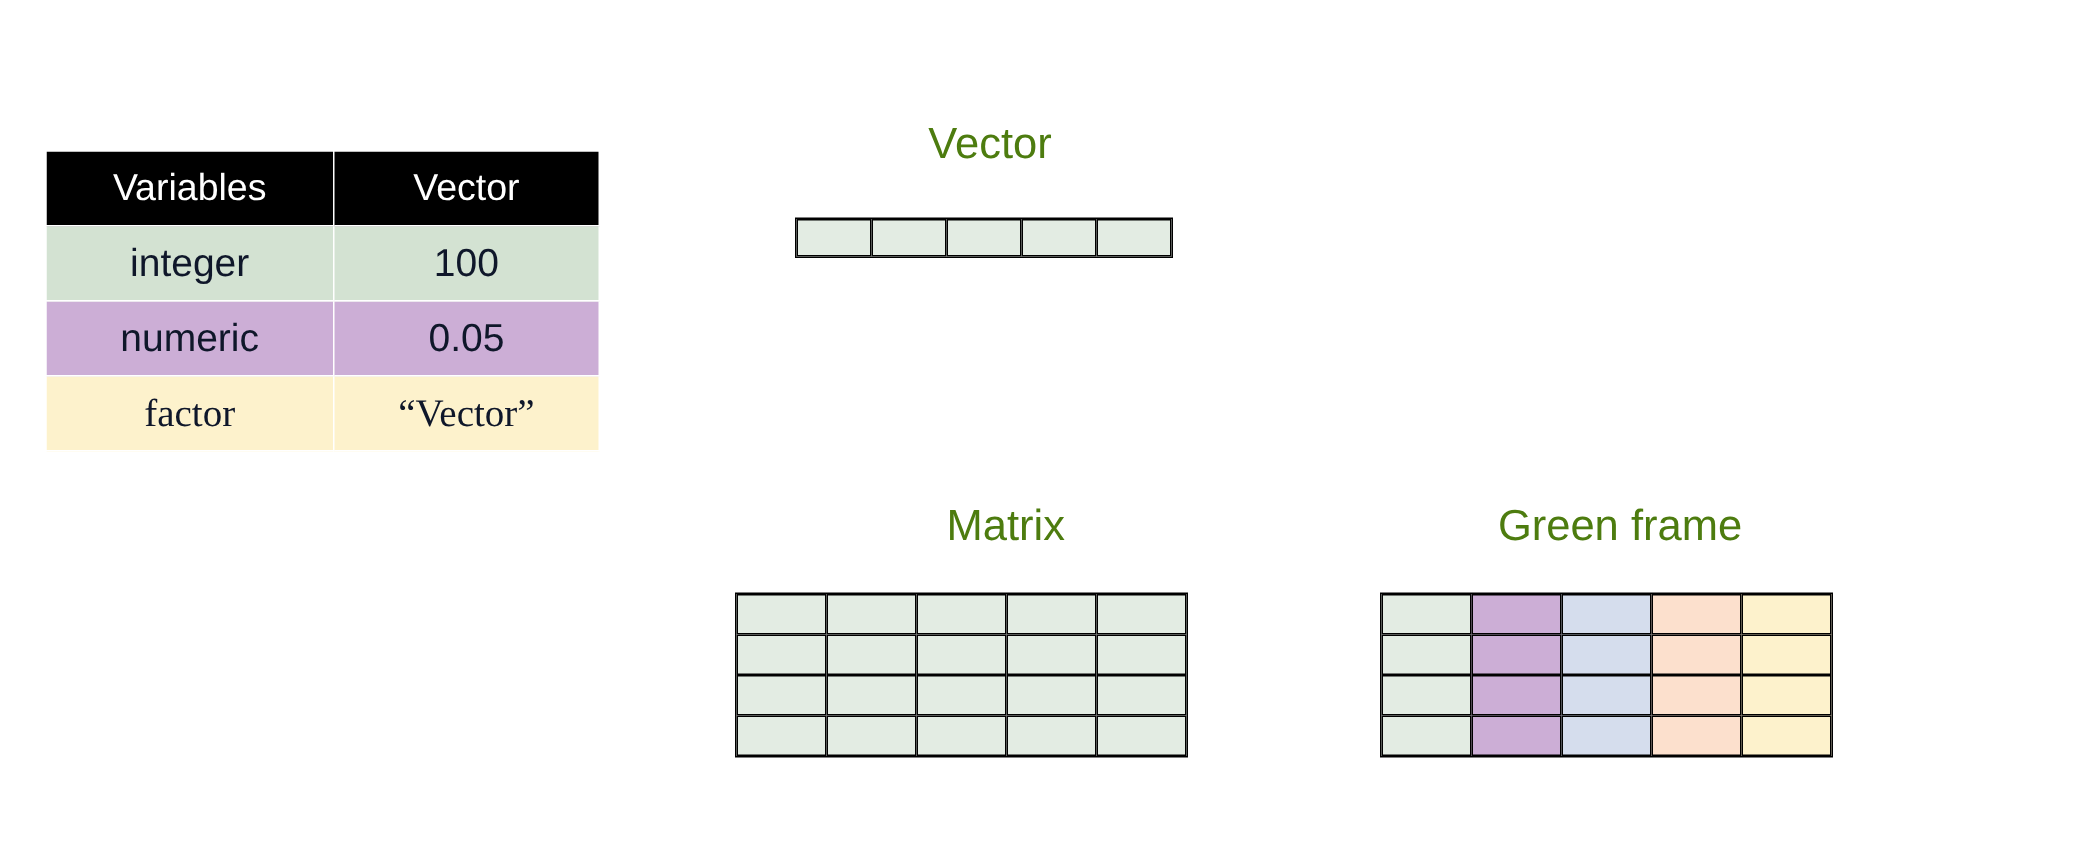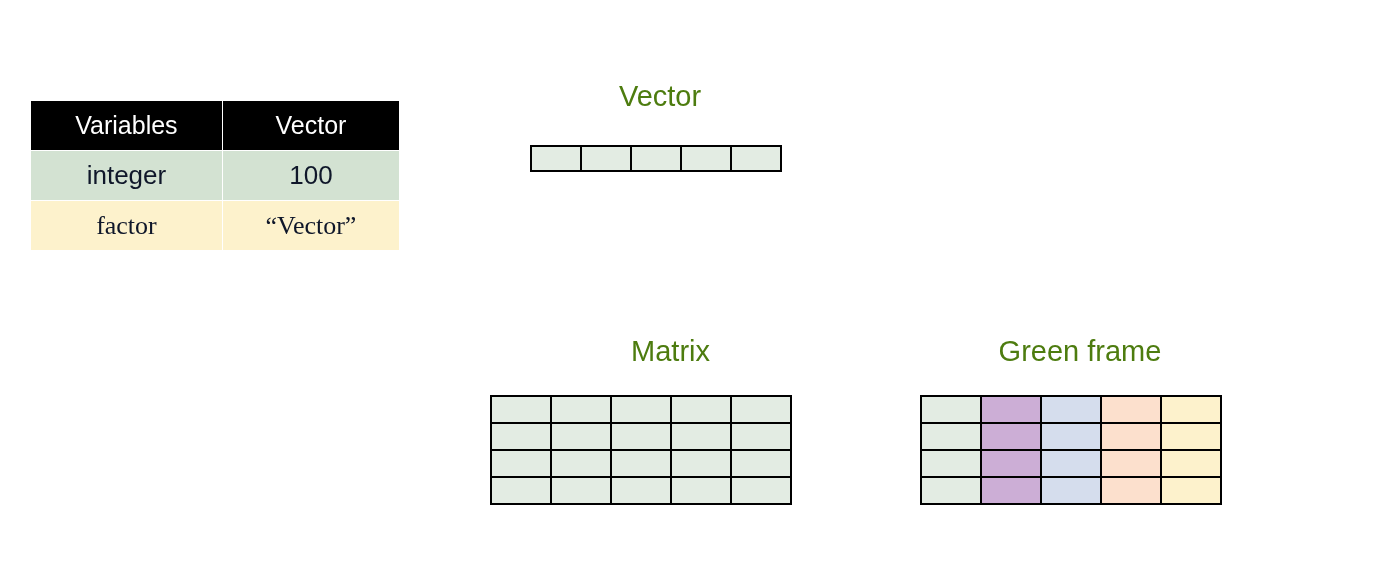--- a/index.html
+++ b/index.html
@@ -94,20 +94,24 @@
       <tr>
         <th>Variables</th>
         <th>Vector</th>
       </tr>
     </thead>
     <tbody>
       <tr class="row-integer">
         <td>integer</td>
         <td>100</td>
       </tr>
+      <tr class="row-numeric">
+        <td>numeric</td>
+        <td>0.05</td>
+      </tr>
       <tr class="row-factor">
         <td>factor</td>
         <td>“Vector”</td>
       </tr>
     </tbody>
   </table>
 
   <div class="figlabel" style="left:600px; top:80px; width:120px;">Vector</div>
   <div class="grid vector">
     <div class="gridrow">

